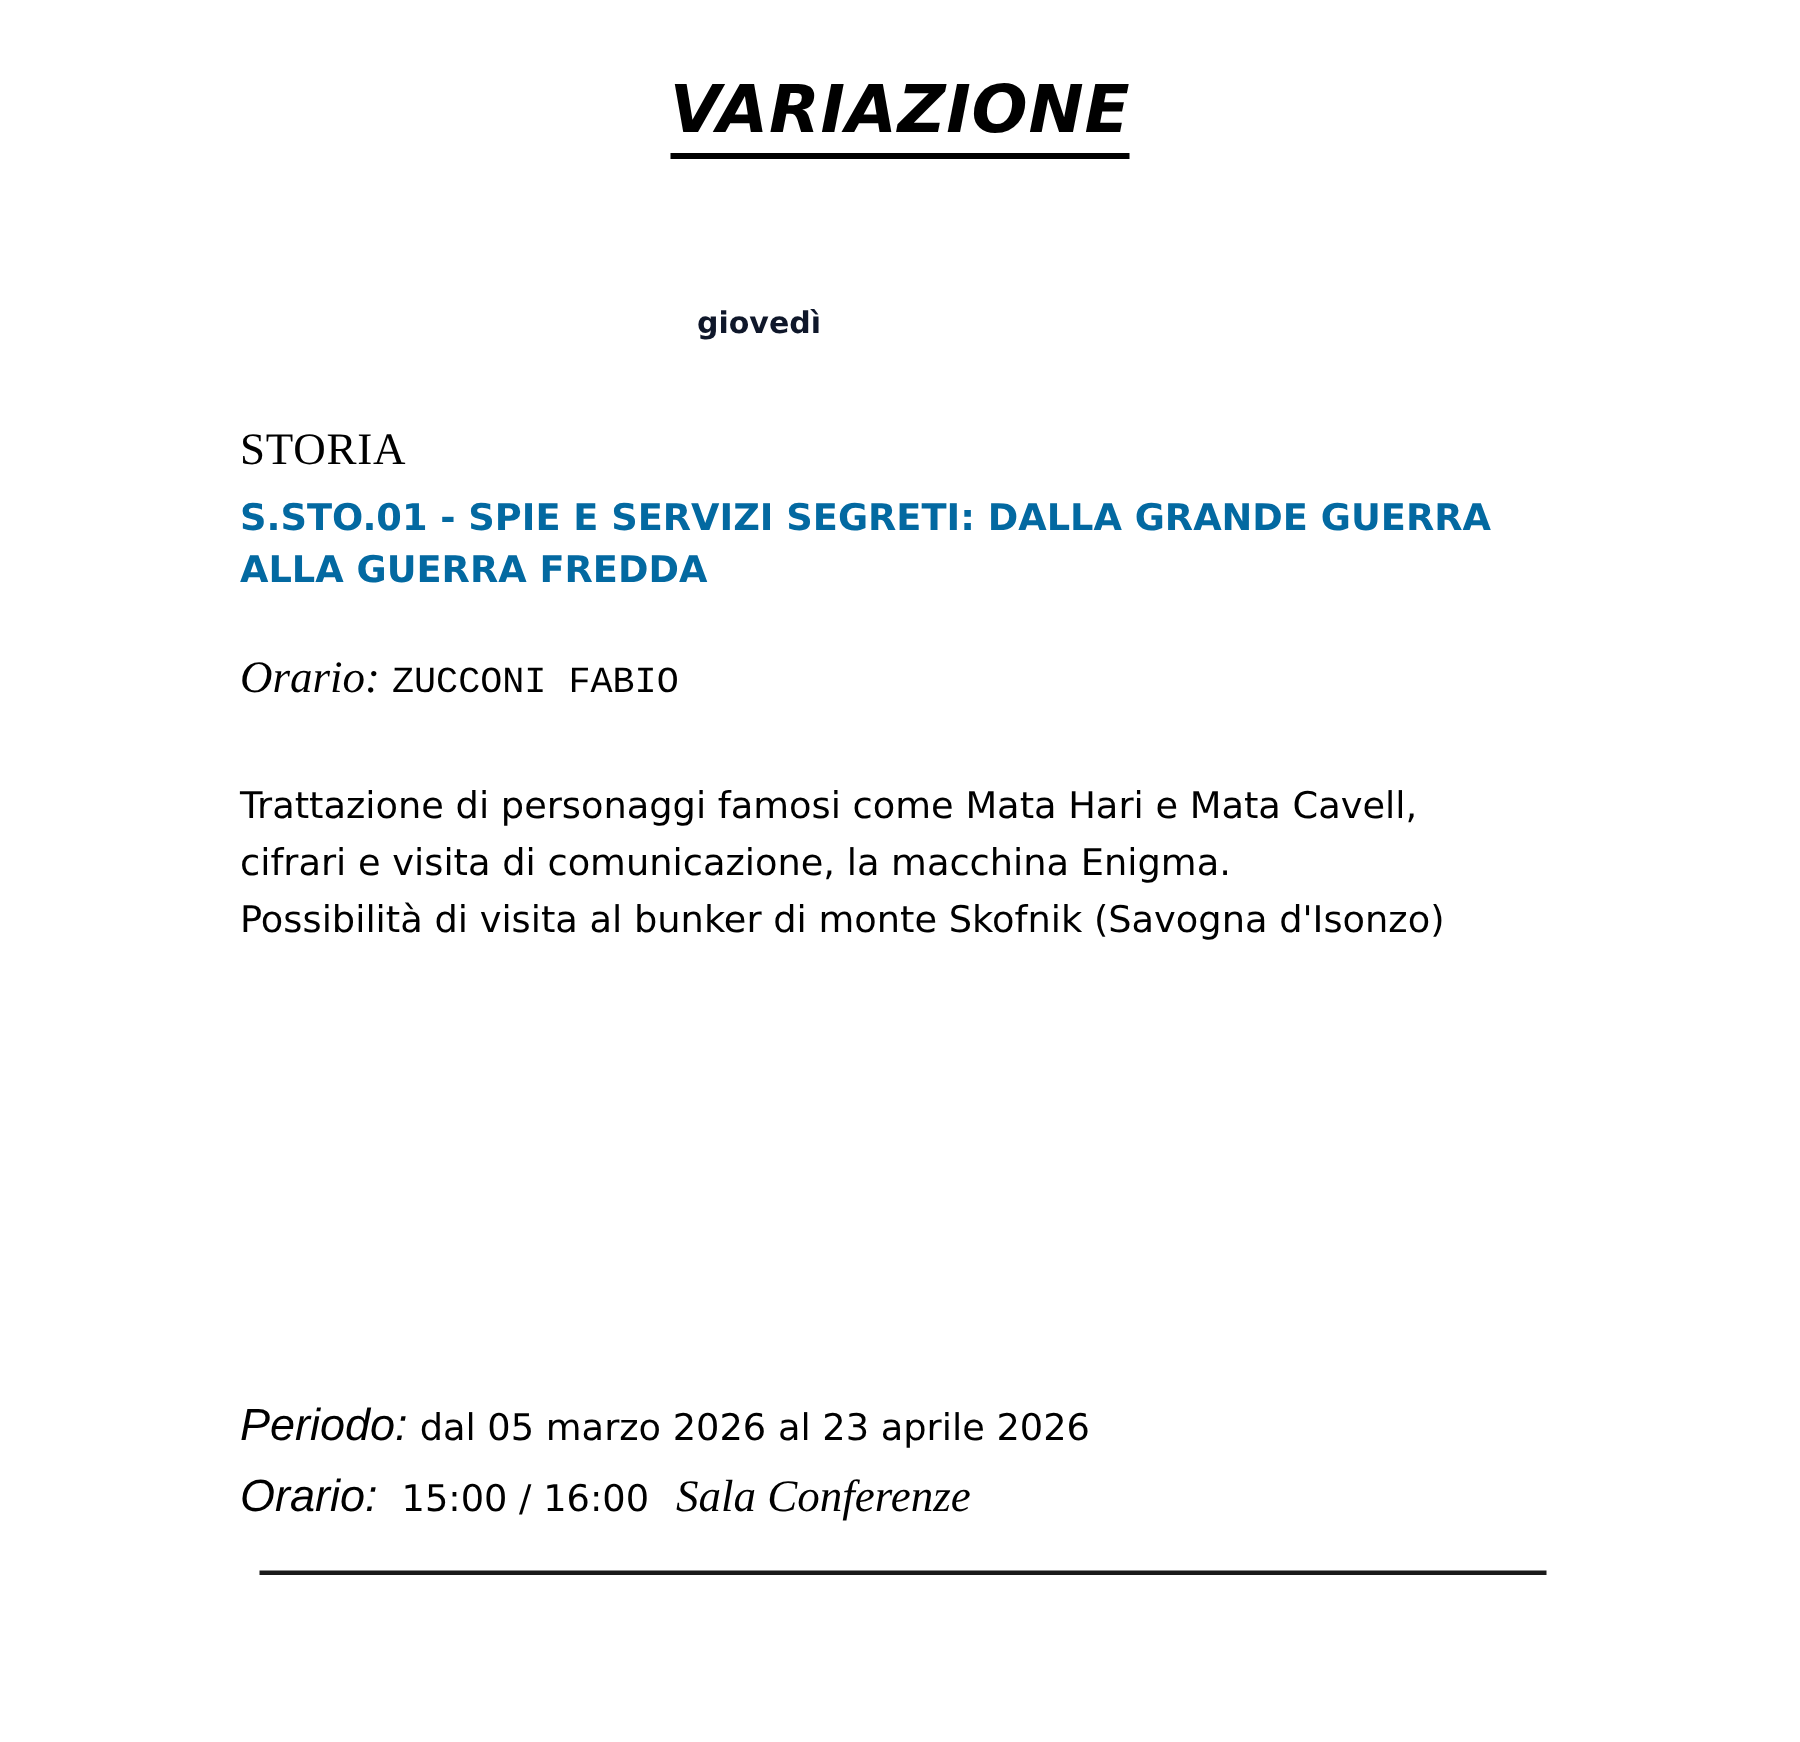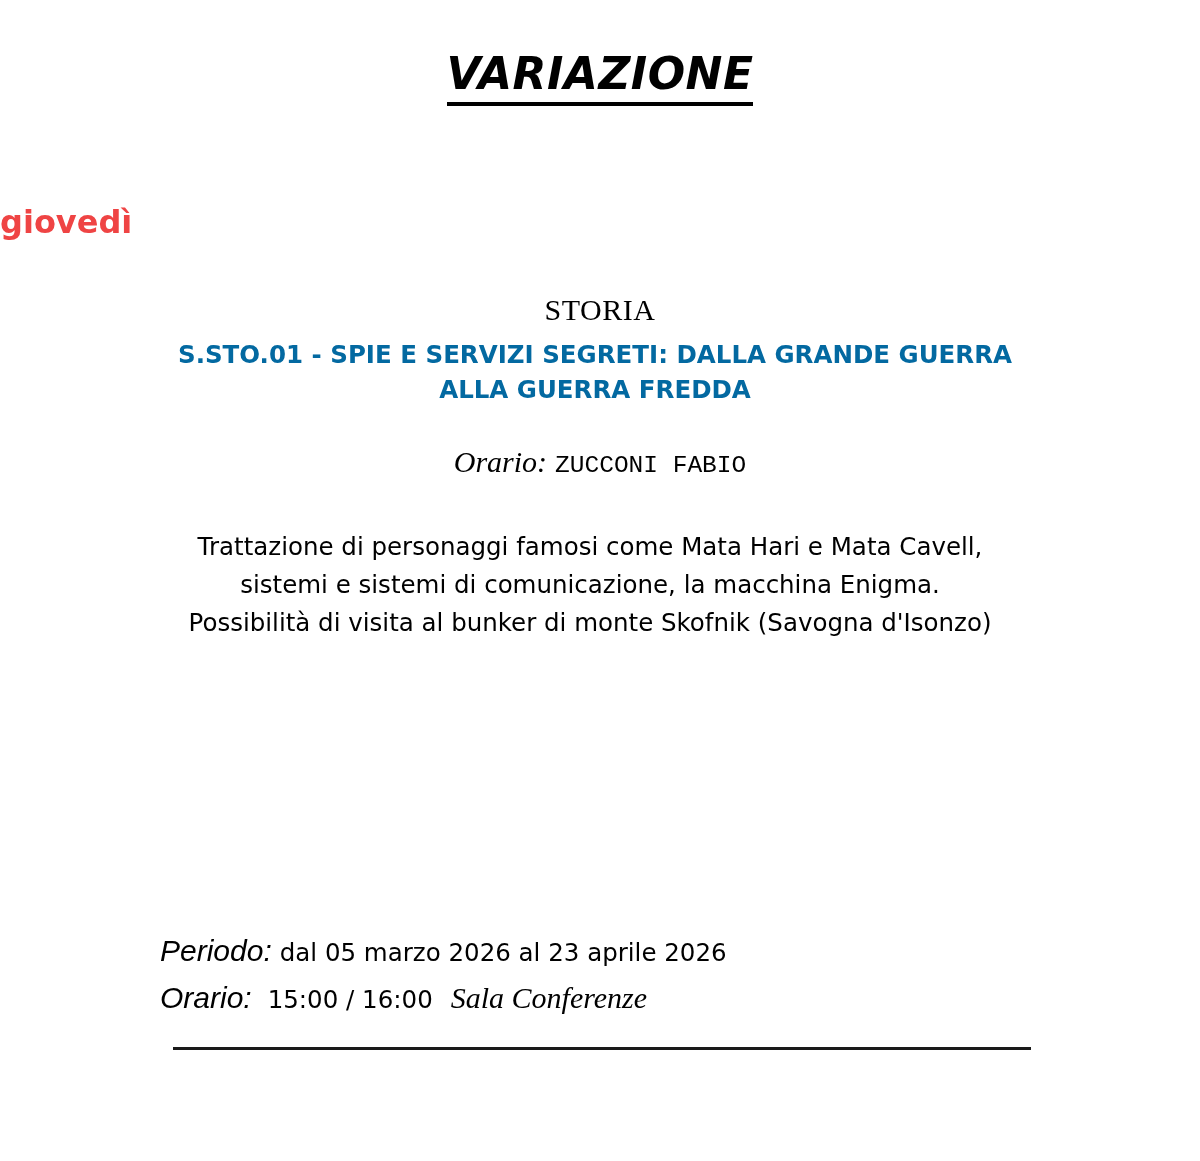--- a/index.html
+++ b/index.html
@@ -39,33 +39,32 @@
   .doc-title span {
     border-bottom: 4px solid #000;
     padding-bottom: 3px;
   }
 
   .weekday {
     position: absolute;
     top: 203px;
     left: 0;
     width: 1012px;
-    text-align: left;
+    text-align: center;
     font-family: "DejaVu Sans", sans-serif;
-    font-size: 32px;
+    font-size: 20px;
     font-weight: bold;
-    color: #ef4444;
+    color: #0f172a;
   }
 
   .body-block {
     position: absolute;
     left: 160px;
-    top: 293px;
+    top: 283px;
     width: 880px;
-    text-align: center;
   }
 
   .subject {
     font-family: "Liberation Serif", serif;
     font-size: 30px;
     font-weight: normal;
     letter-spacing: 0.5px;
     color: #000;
     margin: 0 0 12px 0;
     line-height: 1.1;
@@ -164,21 +163,21 @@
     <div class="subject">STORIA</div>
 
     <div class="course-title">S.STO.01 - SPIE E SERVIZI SEGRETI: DALLA GRANDE GUERRA ALLA GUERRA FREDDA</div>
 
     <div class="teacher-line">
       <span class="teacher-label">Orario:</span><span class="spacer-sm"></span><span class="teacher-name">ZUCCONI FABIO</span>
     </div>
 
     <div class="description">
       <p>Trattazione di personaggi famosi come Mata Hari e Mata Cavell,</p>
-      <p>sistemi e sistemi di comunicazione, la macchina Enigma.</p>
+      <p>cifrari e visita di comunicazione, la macchina Enigma.</p>
       <p>Possibilità di visita al bunker di monte Skofnik (Savogna d'Isonzo)</p>
     </div>
 
   </div>
 
   <div class="footer-info">
     <div class="info-row">
       <span class="info-label">Periodo:</span><span class="spacer-sm"></span><span class="info-value">dal 05 marzo 2026 al 23 aprile 2026</span>
     </div>
     <div class="info-row">

